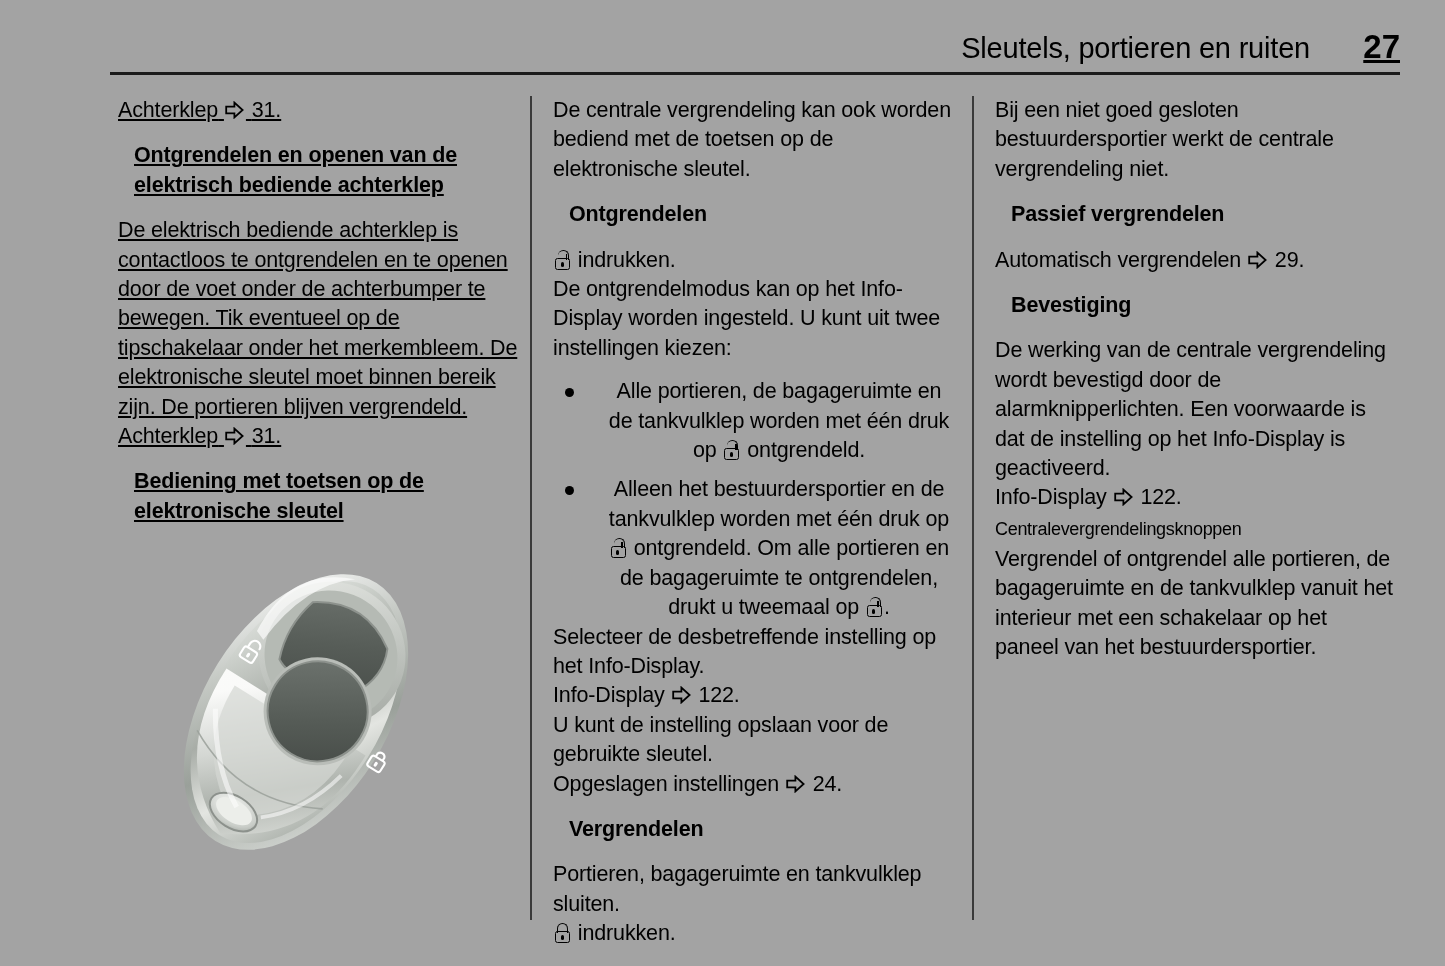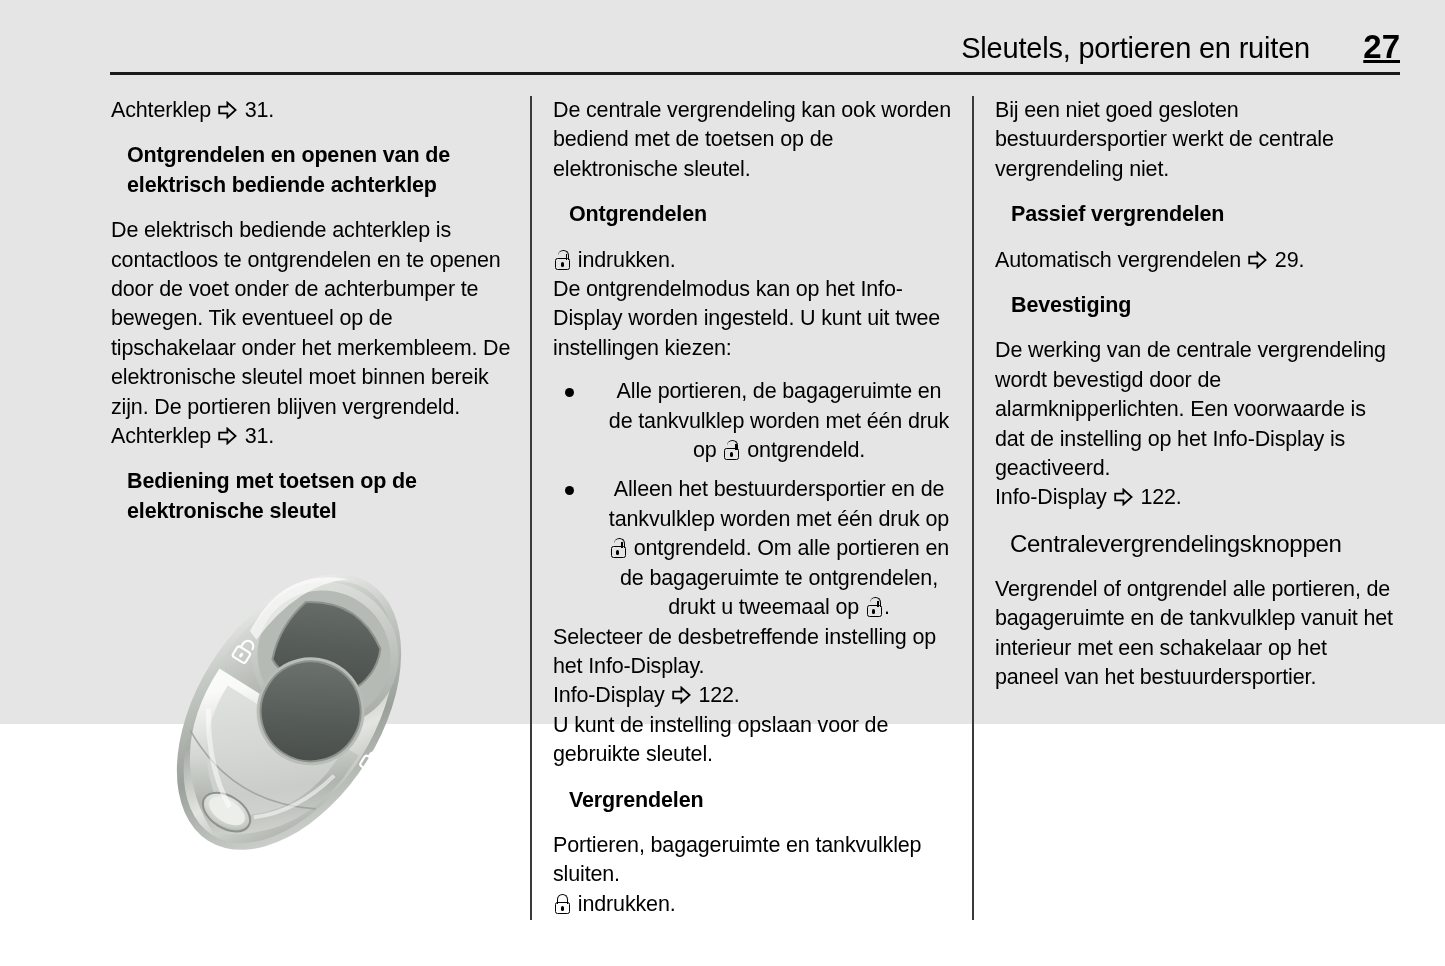--- a/index.html
+++ b/index.html
@@ -9,22 +9,22 @@
     height: 966px;
     background: #ffffff;
     font-family: "Liberation Sans", sans-serif;
     color: #000000;
     overflow: hidden;
   }
 
   .page {
     position: relative;
     width: 1445px;
-    height: 724px;
-    background: #e5e5e5;
+    height: 966px;
+    background: #a3a3a3;
   }
 
   
   .header {
     position: absolute;
     left: 110px;
     top: 28px;
     width: 1290px;
     height: 48px;
     display: flex;
@@ -60,21 +60,21 @@
     left: 0;
     top: 96px;
     width: 1445px;
     height: 830px;
   }
   .col {
     position: absolute;
     top: 0;
     width: 400px;
   }
-  .col-1 { left: 111px; }
+  .col-1 { left: 118px; text-decoration: underline; }
   .col-2 { left: 553px; }
   .col-3 { left: 995px; }
 
   .divider {
     position: absolute;
     top: 0px;
     width: 2px;
     height: 824px;
     background: #3a3a3a;
   }
@@ -93,24 +93,24 @@
   .gap-lg { margin-top: 34px; }
 
   h3.sub {
     font-size: 21.5px;
     line-height: 29.4px;
     font-weight: bold;
     margin: 16px;
     letter-spacing: -0.15px;
   }
   h2.section {
-    font-size: 24px;
+    font-size: 18px;
     line-height: 32px;
     font-weight: normal;
-    margin: 15px;
+    margin: 0;
     letter-spacing: -0.3px;
   }
 
   
   ul.bullets {
     list-style: none;
     margin: 14px 0 0 0;
     padding: 0;
     text-align: center;
   }
@@ -366,20 +366,23 @@
       </ul>
 
       <p class="body gap-sm">Selecteer de desbetreffende instelling op het Info-Display.</p>
 
       <p class="body gap-sm"><span>Info-Display</span>&nbsp;<span class="arrowref"><svg width="19" height="18" viewBox="0 0 19 18">
               <path d="M1.2 5.6 H9.4 V1.6 L17.6 9 L9.4 16.4 V12.4 H1.2 Z" fill="none" stroke="#000" stroke-width="1.8" stroke-linejoin="miter"></path>
             </svg></span>&nbsp;<span>122.</span></p>
 
       <p class="body gap-sm">U kunt de instelling opslaan voor de gebruikte sleutel.</p>
 
+      <p class="body gap-sm"><span>Opgeslagen instellingen</span>&nbsp;<span class="arrowref"><svg width="19" height="18" viewBox="0 0 19 18">
+              <path d="M1.2 5.6 H9.4 V1.6 L17.6 9 L9.4 16.4 V12.4 H1.2 Z" fill="none" stroke="#000" stroke-width="1.8" stroke-linejoin="miter"></path>
+            </svg></span>&nbsp;<span>24.</span></p>
 
       <h3 class="sub gap-md">Vergrendelen</h3>
 
       <p class="body">Portieren, bagageruimte en tankvulklep sluiten.</p>
 
       <p class="body gap-sm"><span class="lockicon closed"><span class="shackle"></span><span class="bodybox"></span><span class="keyhole"></span></span>&nbsp;<span>indrukken.</span></p>
     </div>
 
     <div class="col col-3">
 

